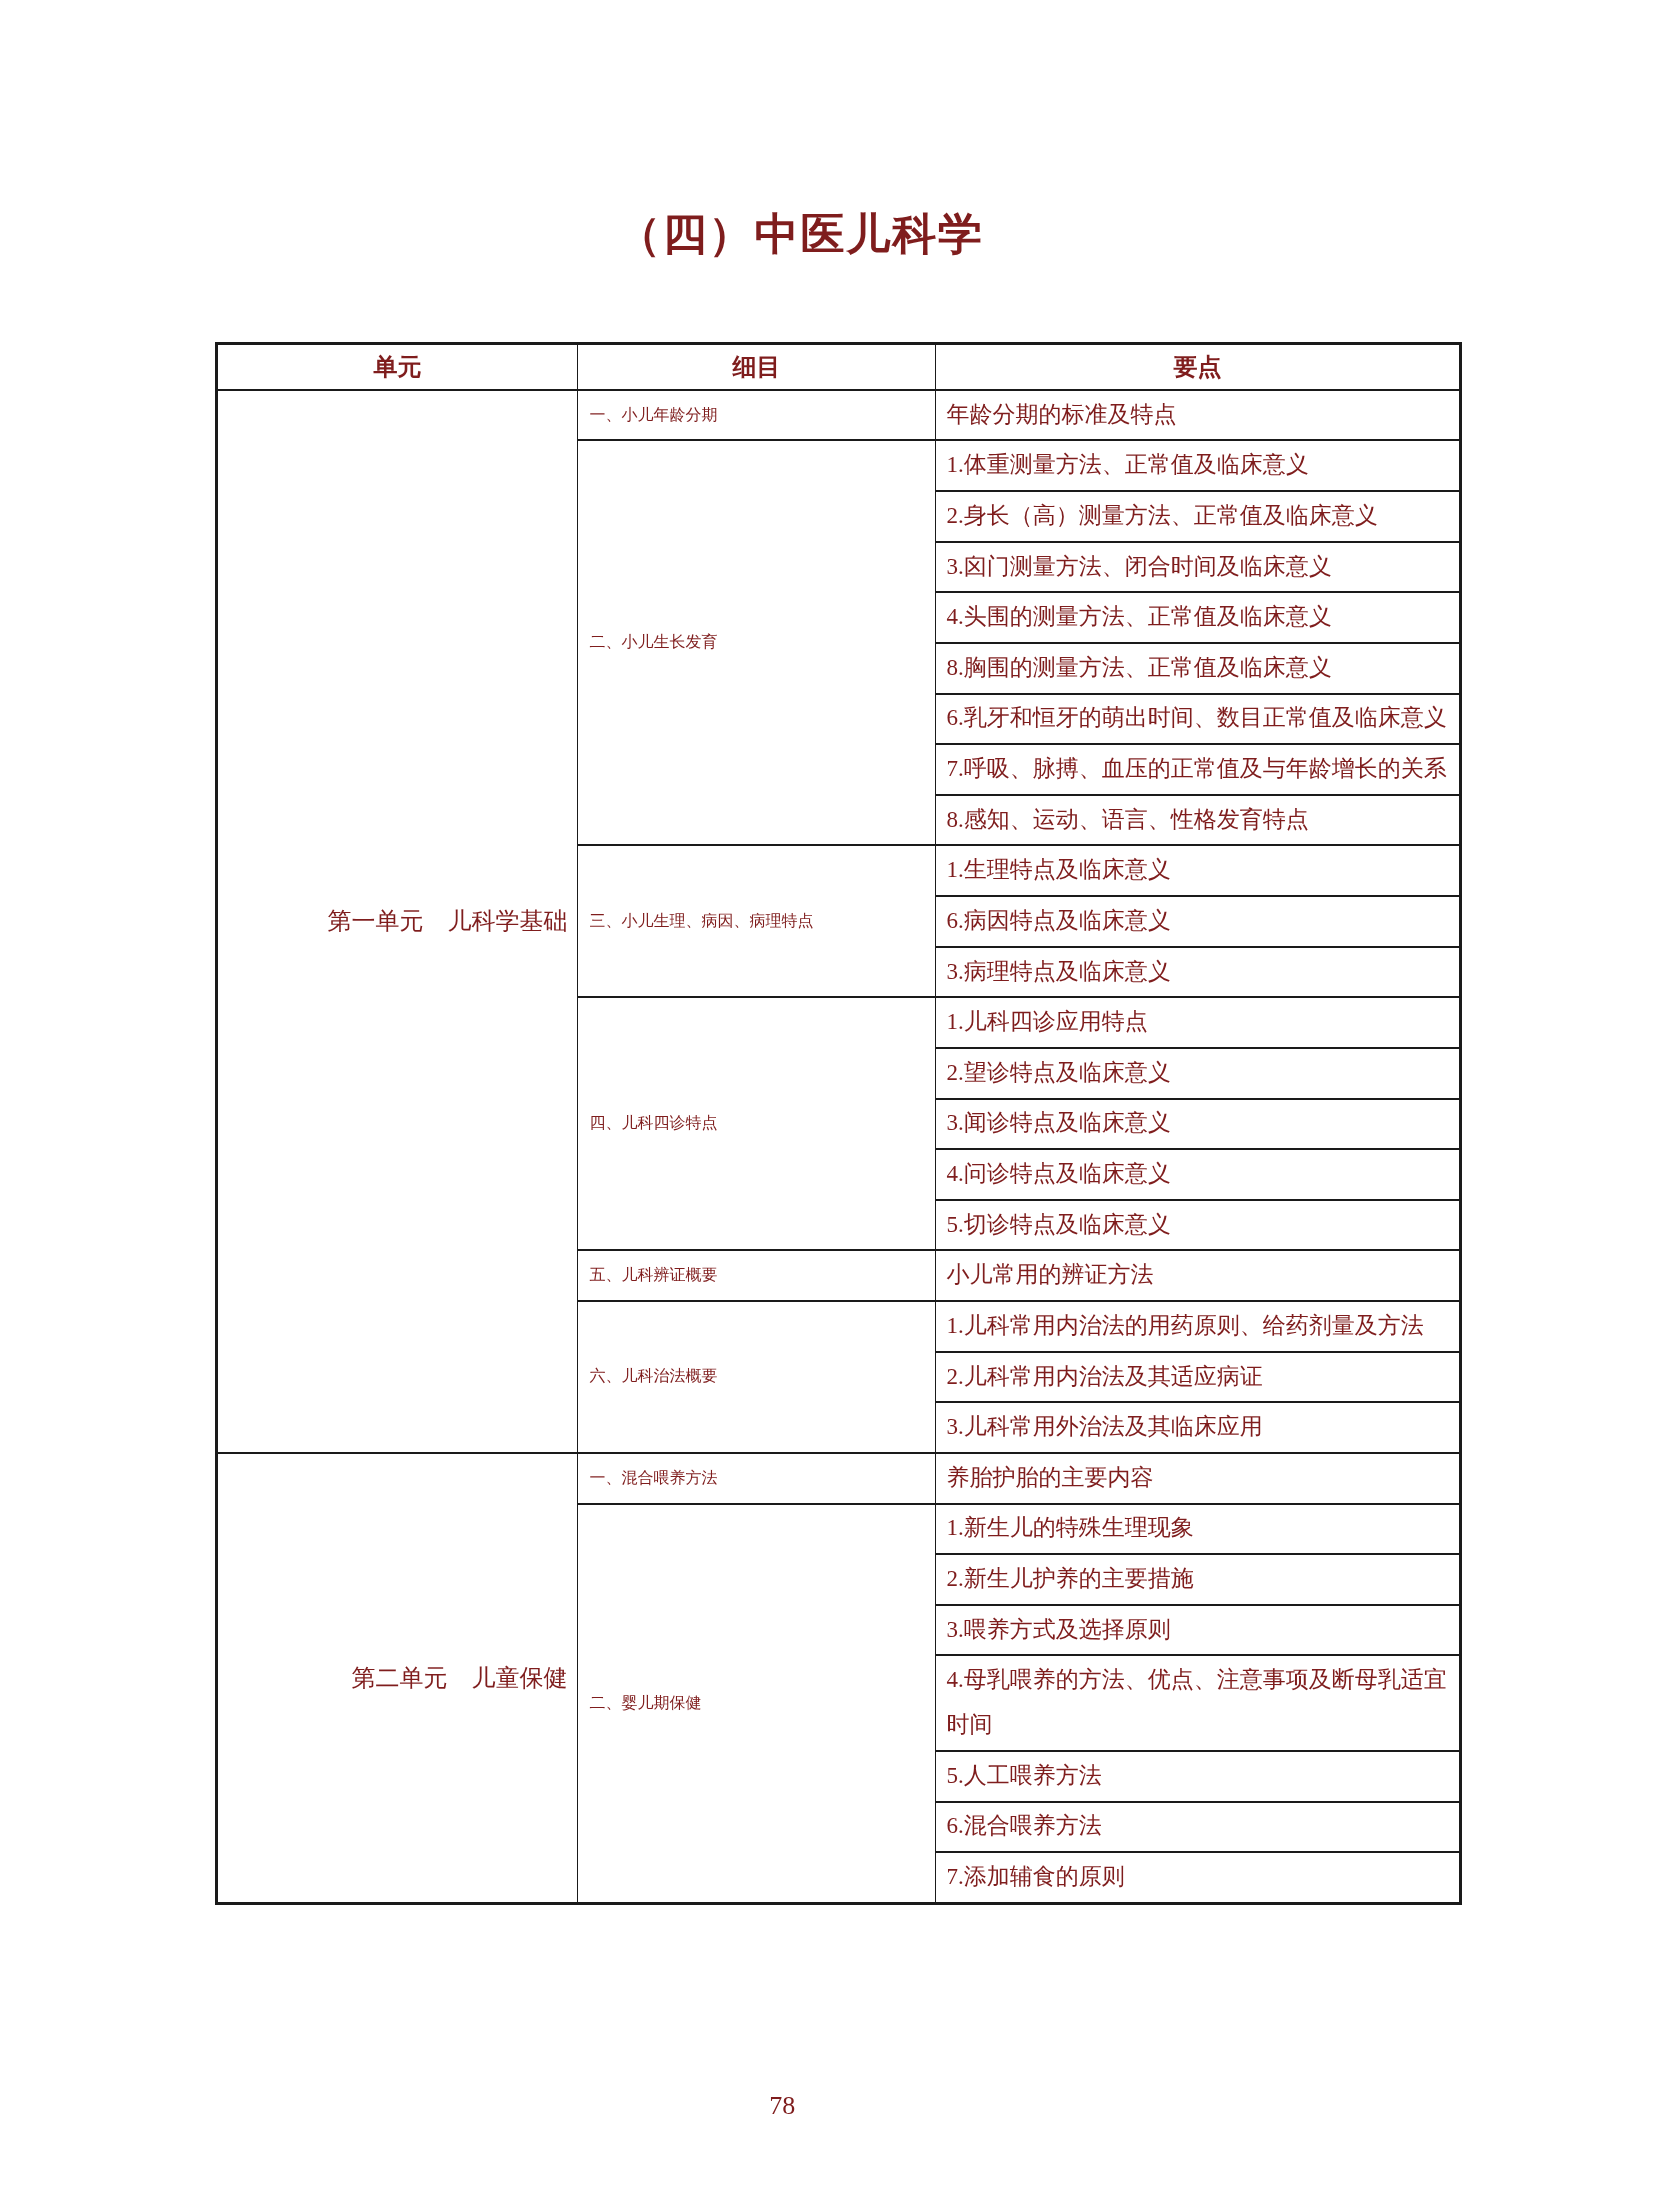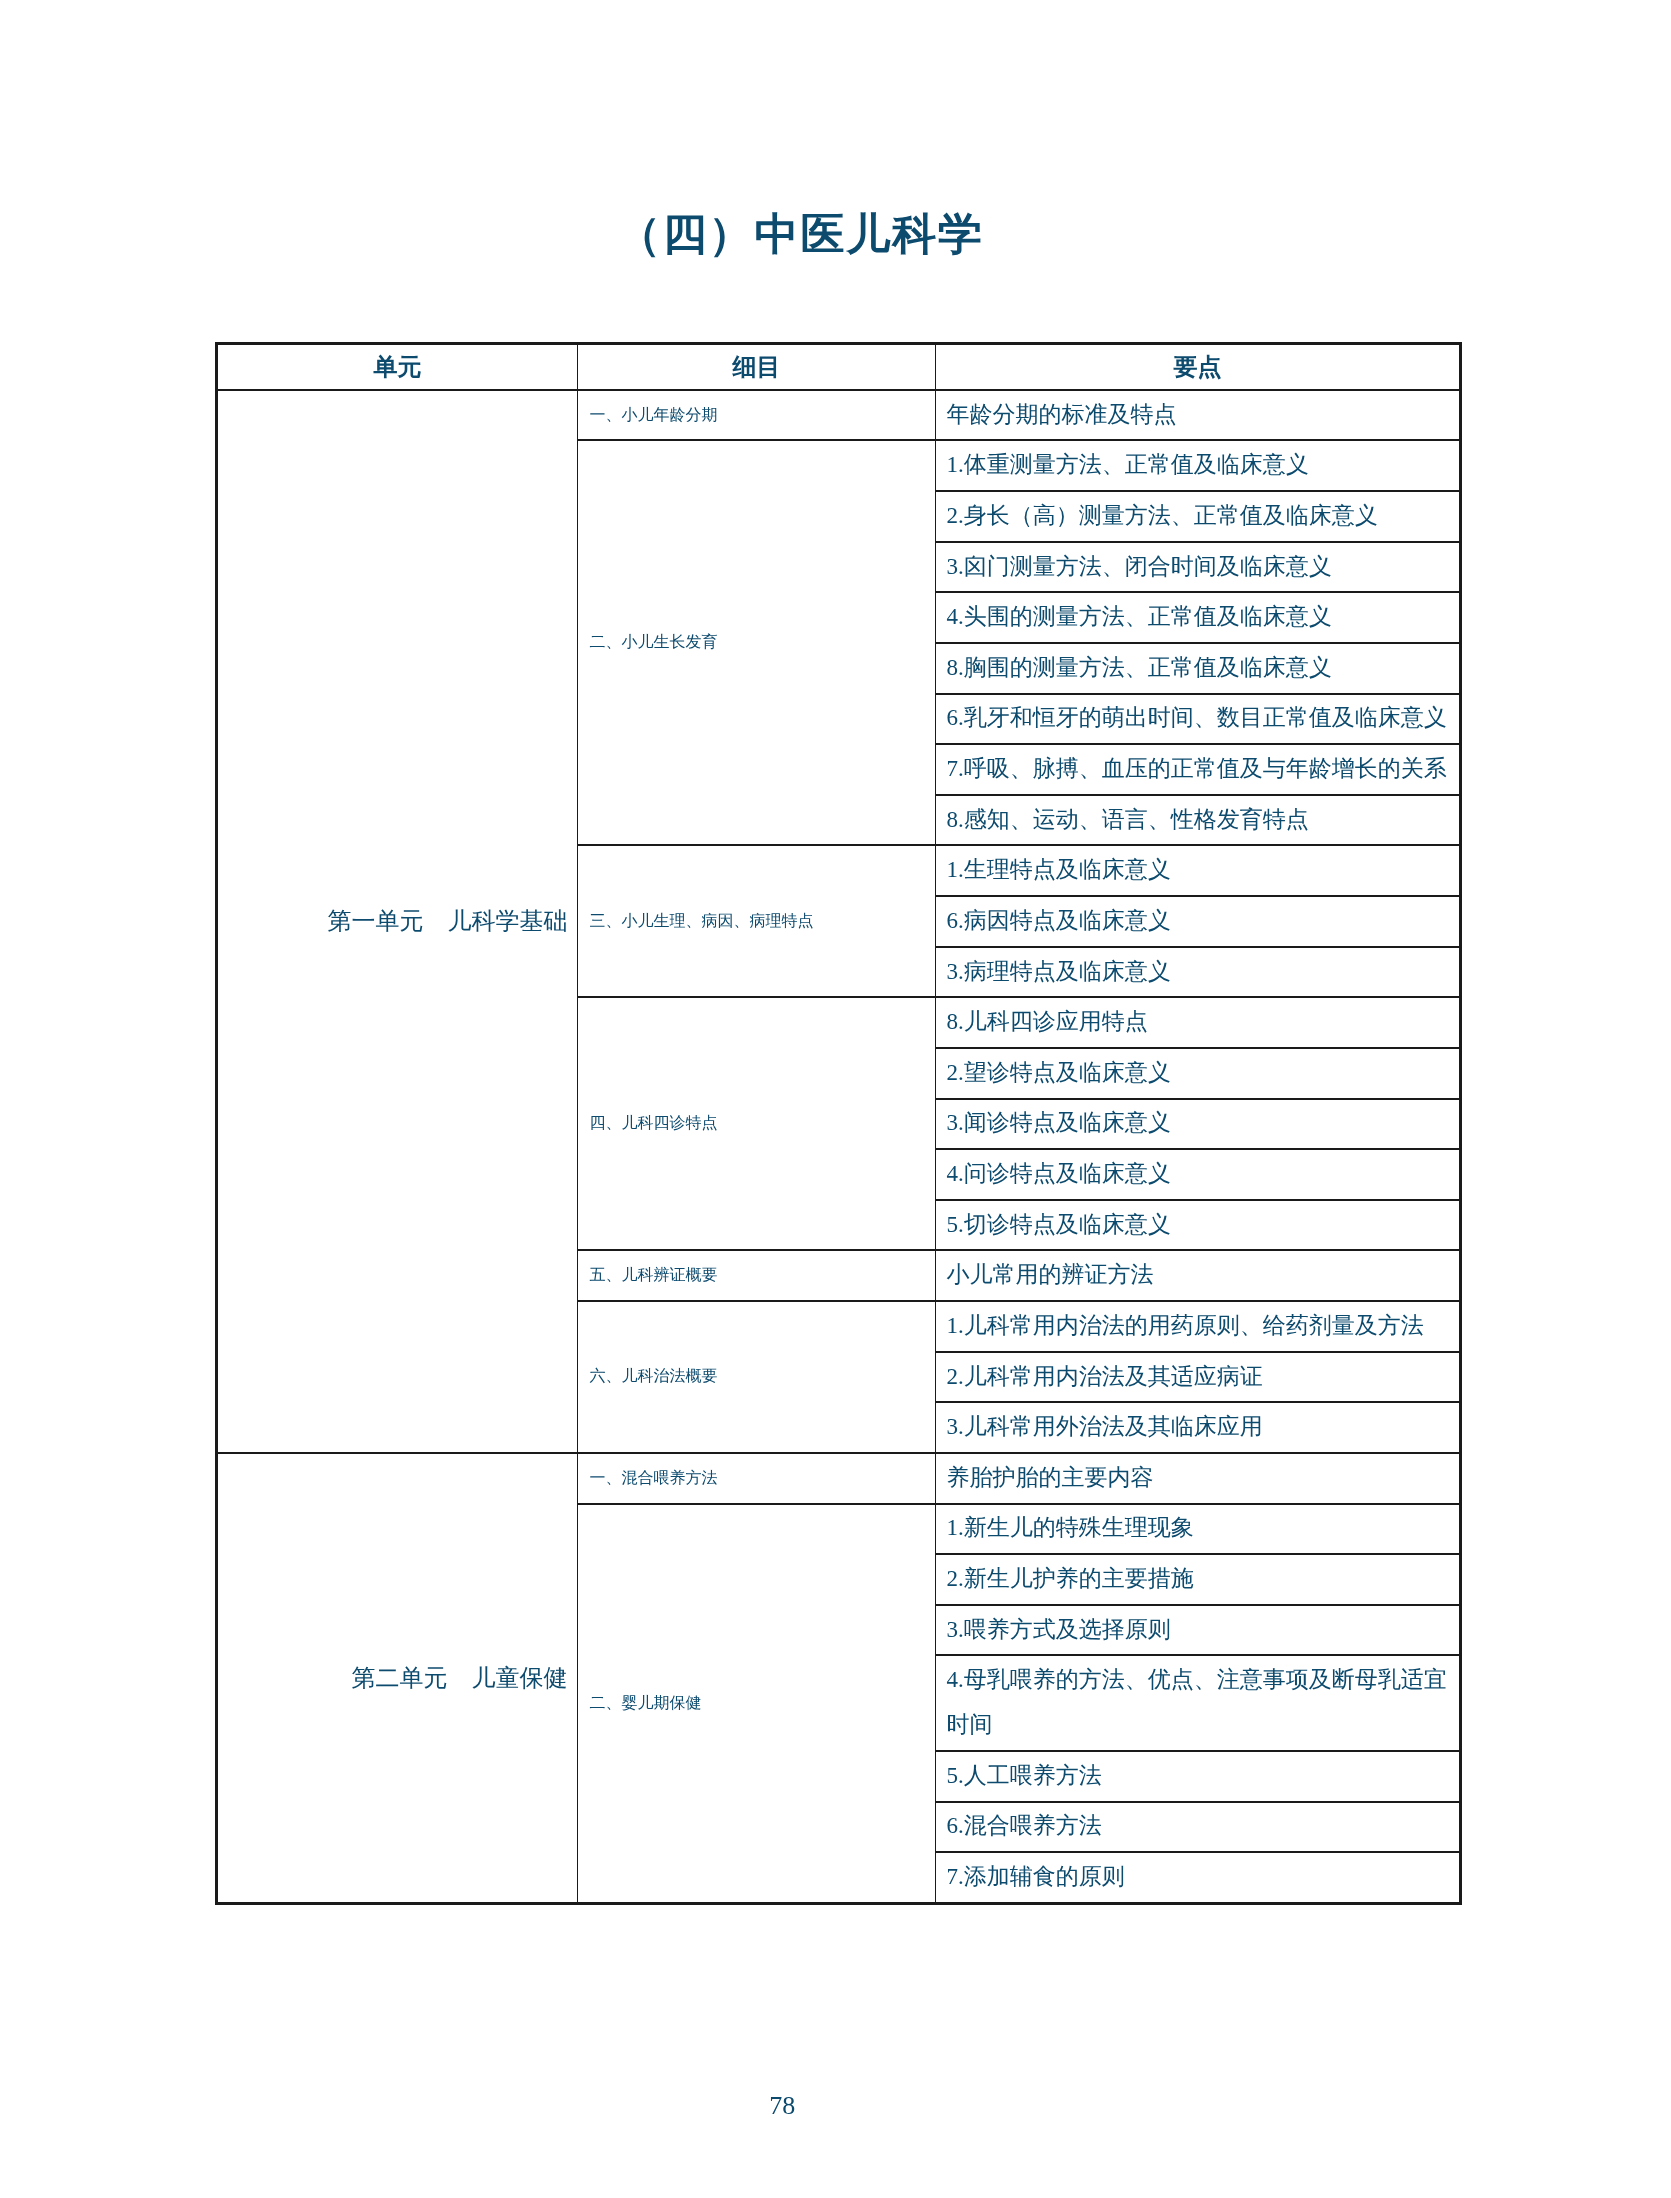--- a/index.html
+++ b/index.html
@@ -1,21 +1,21 @@
 <!DOCTYPE html>
 <html><head>
 <meta charset="utf-8">
 <style>
   html, body { margin: 0; padding: 0; background: #ffffff; }
   .page {
     position: relative;
     width: 1576px;
     height: 2199px;
     background: #ffffff;
-    color: #0c4a6e;
+    color: #7f1d1d;
     font-family: "Liberation Serif", "DejaVu Serif", serif;
     overflow: hidden;
   }
   .doc-title {
     position: absolute;
     top: 205px;
     left: 0;
     width: 100%;
     margin: 0;
     text-align: center;
@@ -132,21 +132,21 @@
         <td class="point-cell">1.生理特点及临床意义</td>
       </tr>
       <tr>
           <td class="point-cell">6.病因特点及临床意义</td>
         </tr>
       <tr>
           <td class="point-cell">3.病理特点及临床意义</td>
         </tr>
       <tr>
         <td class="sub-cell" rowspan="5">四、儿科四诊特点</td>
-        <td class="point-cell">8.儿科四诊应用特点</td>
+        <td class="point-cell">1.儿科四诊应用特点</td>
       </tr>
       <tr>
           <td class="point-cell">2.望诊特点及临床意义</td>
         </tr>
       <tr>
           <td class="point-cell">3.闻诊特点及临床意义</td>
         </tr>
       <tr>
           <td class="point-cell">4.问诊特点及临床意义</td>
         </tr>

